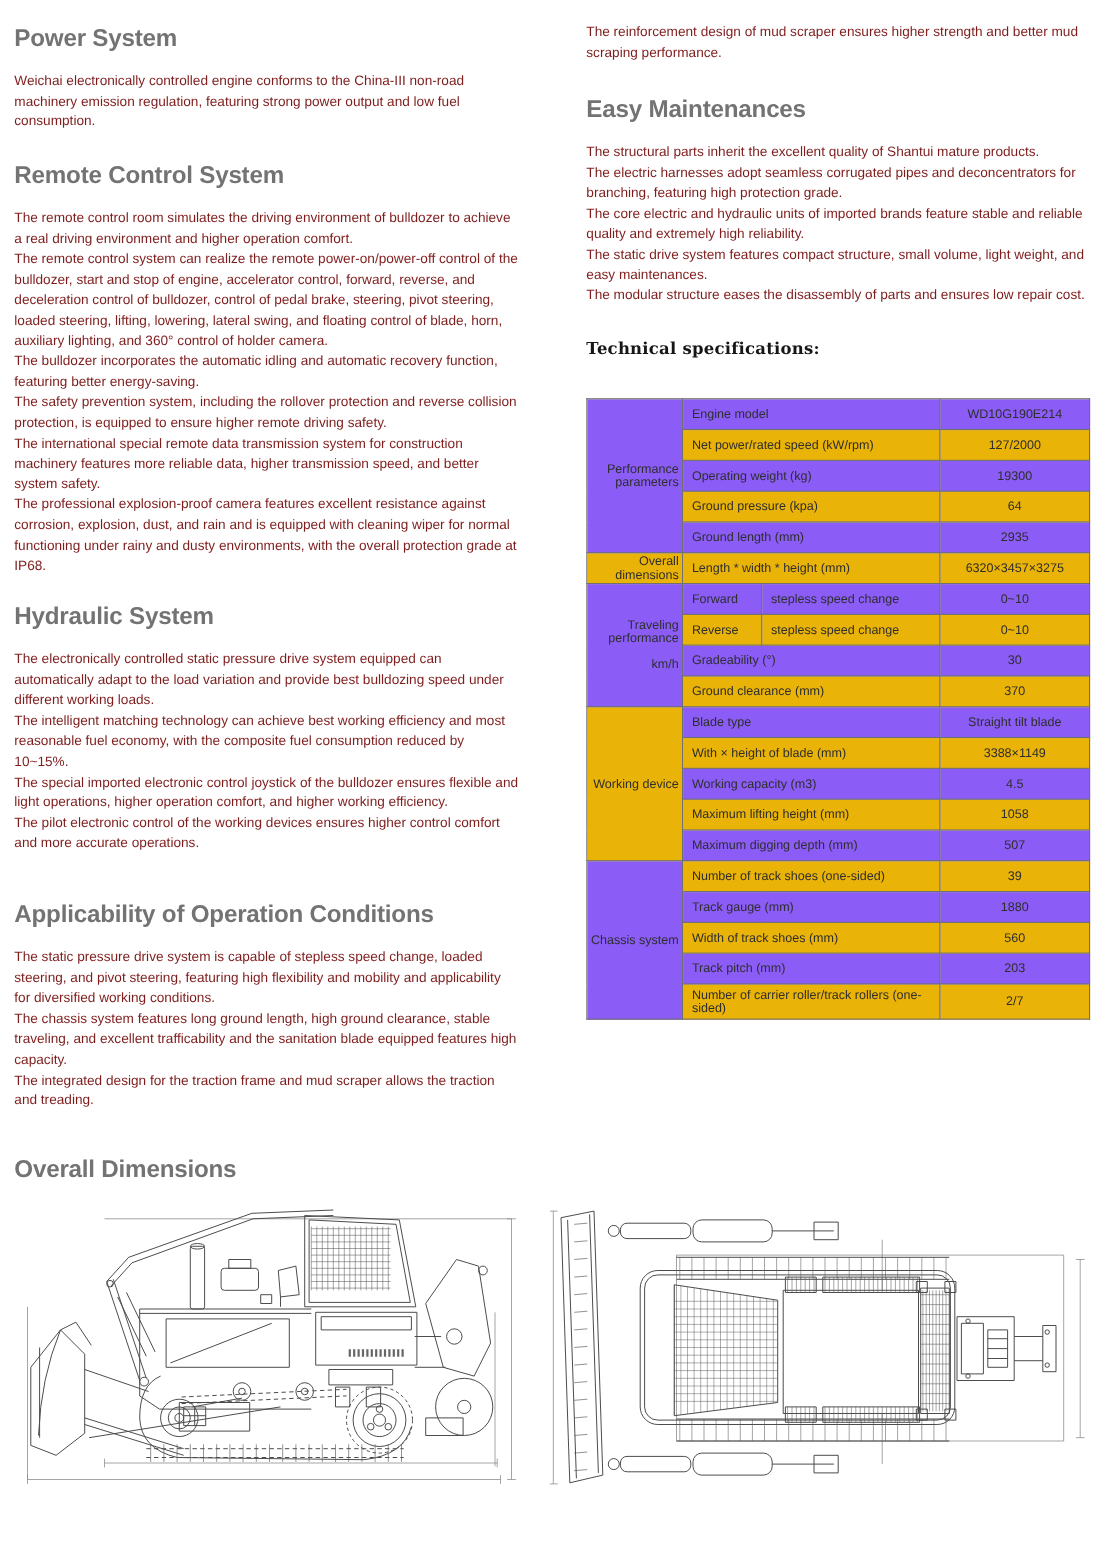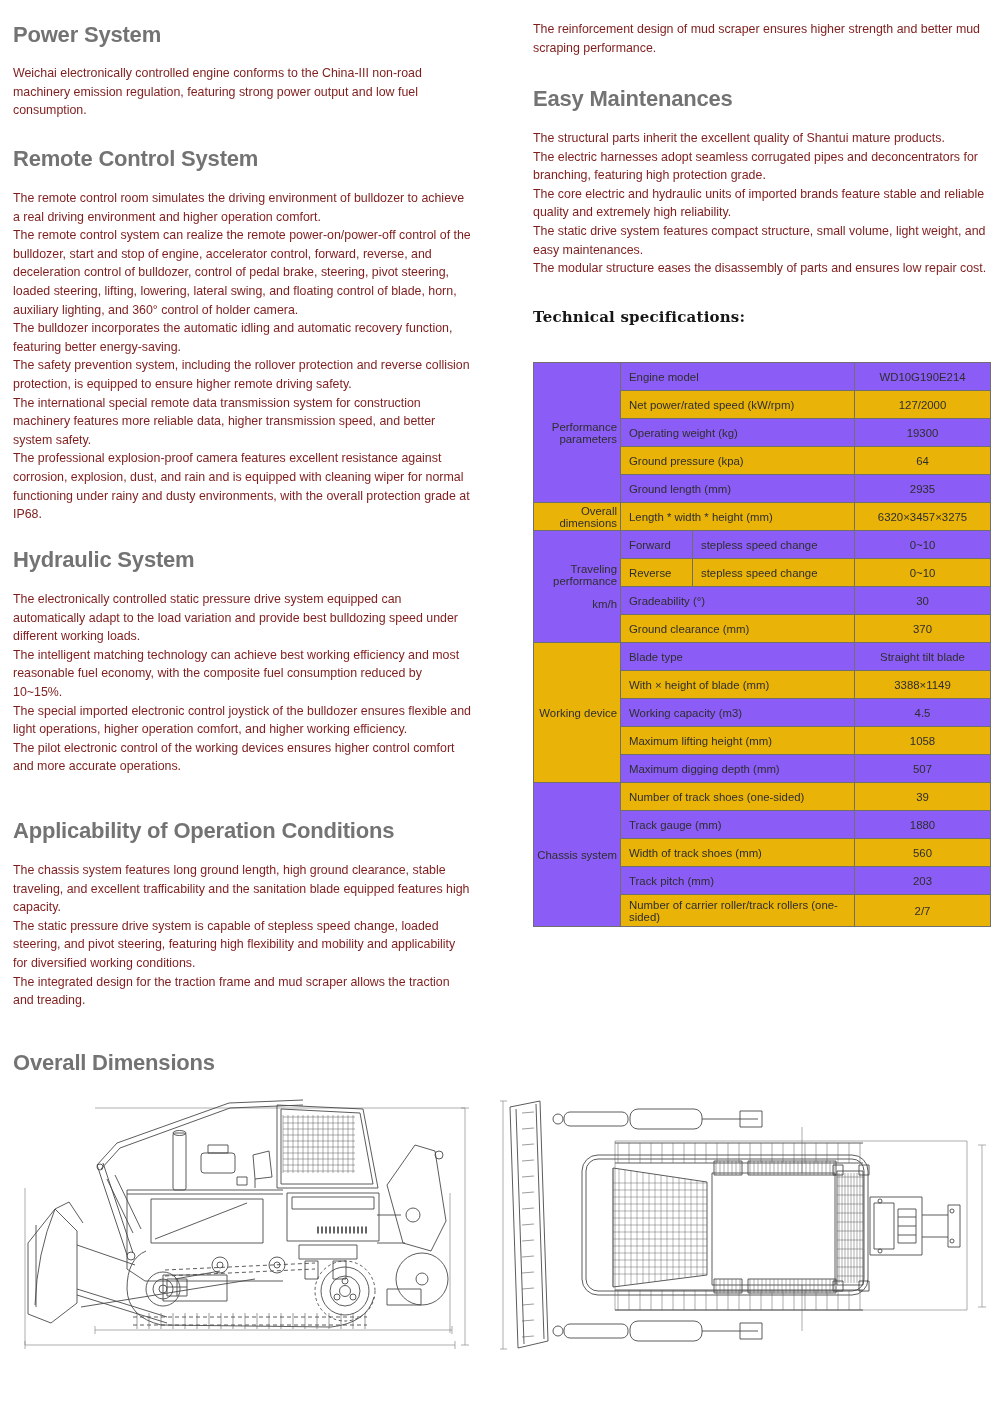--- a/index.html
+++ b/index.html
@@ -44,22 +44,22 @@
   <div class="h-orange" style="left:13px;top:547px;">Hydraulic System</div>
   <div class="para" style="left:13px;top:590px;width:458px;">
     <p>The electronically controlled static pressure drive system equipped can automatically adapt to the load variation and provide best bulldozing speed under different working loads.</p>
     <p>The intelligent matching technology can achieve best working efficiency and most reasonable fuel economy, with the composite fuel consumption reduced by 10~15%.</p>
     <p>The special imported electronic control joystick of the bulldozer ensures flexible and light operations, higher operation comfort, and higher working efficiency.</p>
     <p>The pilot electronic control of the working devices ensures higher control comfort and more accurate operations.</p>
   </div>
 
   <div class="h-orange" style="left:13px;top:818px;">Applicability of Operation Conditions</div>
   <div class="para" style="left:13px;top:861px;width:458px;">
+    <p>The static pressure drive system is capable of stepless speed change, loaded steering, and pivot steering, featuring high flexibility and mobility and applicability for diversified working conditions.</p>
     <p>The chassis system features long ground length, high ground clearance, stable traveling, and excellent trafficability and the sanitation blade equipped features high capacity.</p>
-    <p>The static pressure drive system is capable of stepless speed change, loaded steering, and pivot steering, featuring high flexibility and mobility and applicability for diversified working conditions.</p>
     <p>The integrated design for the traction frame and mud scraper allows the traction and treading.</p>
   </div>
 
   <div class="h-orange" style="left:13px;top:1050px;">Overall Dimensions</div>
 
   <div class="para" style="left:533px;top:20px;width:458px;">
     <p>The reinforcement design of mud scraper ensures higher strength and better mud scraping performance.</p>
   </div>
 
   <div class="h-orange" style="left:533px;top:86px;">Easy Maintenances</div>

